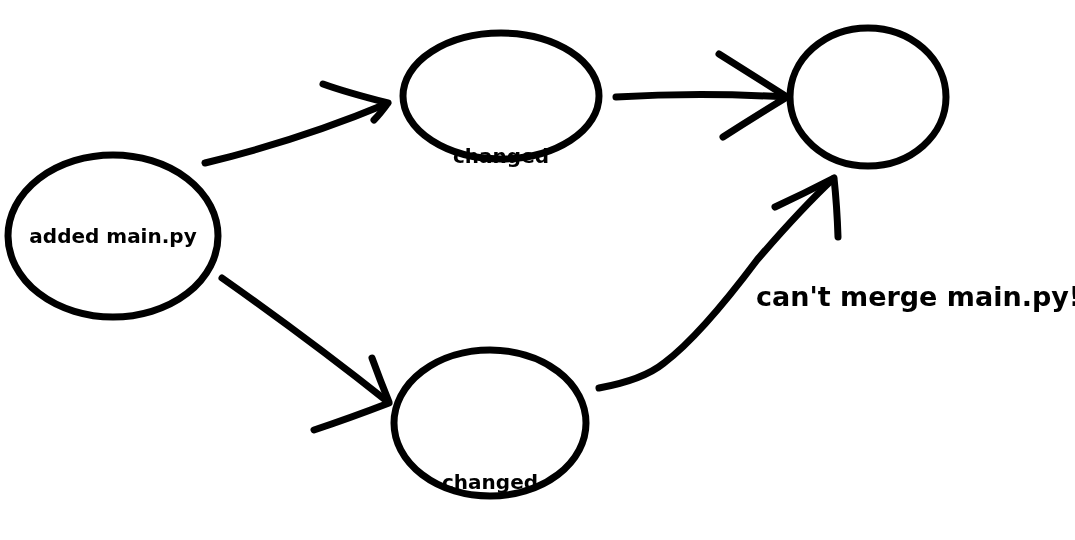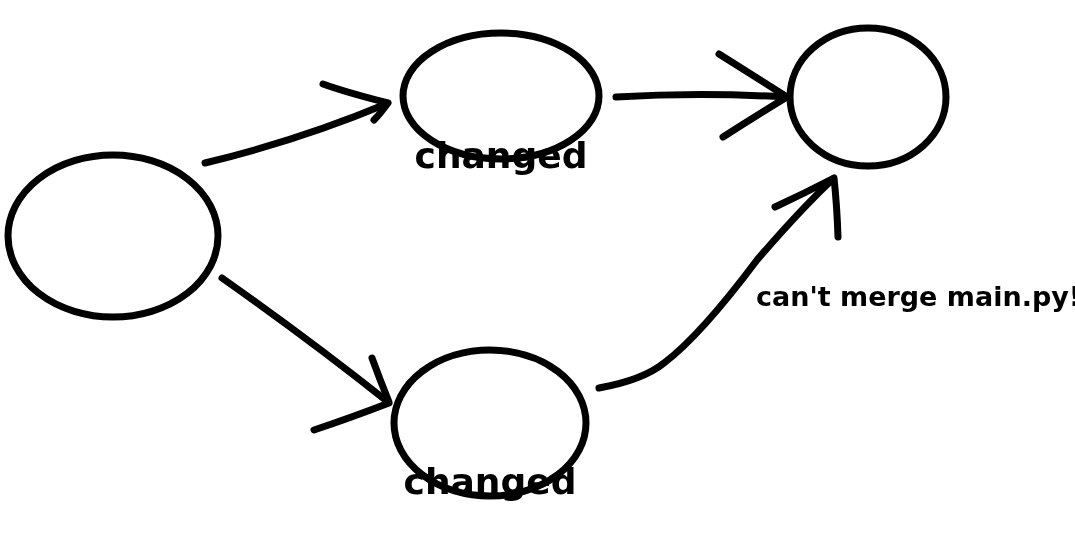--- a/index.html
+++ b/index.html
@@ -38,21 +38,21 @@
     stroke-width: 7;
     stroke-linecap: round;
     stroke-linejoin: round;
   }
   .node-label {
     position: absolute;
     text-align: center;
     color: #000000;
     font-family: "DejaVu Sans", sans-serif;
     font-weight: bold;
-    font-size: 36px;
+    font-size: 20px;
     line-height: 40px;
     white-space: pre;
     pointer-events: none;
   }
   .edge-annotation {
     position: absolute;
     color: #000000;
     font-family: "DejaVu Sans", sans-serif;
     font-weight: bold;
     font-size: 27px;
@@ -90,20 +90,21 @@
       <path class="hand-stroke" d="M 719 54 Q 752 75 787 97 M 723 137 Q 754 117 787 97"></path>
     </g>
 
     <g>
       <path class="hand-stroke" d="M 599 388 Q 643 380 664 363 Q 700 336 757 260 Q 800 210 833 179"></path>
       <path class="hand-stroke" d="M 775 207 Q 805 193 834 178 M 838 237 Q 837 206 834 178"></path>
     </g>
 
   </svg>
 
+  <div class="node-label" style="left: 0px; top: 216px; width: 226px;">added main.py</div>
 
   <div class="node-label" style="left: 403px; top: 56px; width: 196px;">
     <div>changed</div>
   </div>
 
   <div class="node-label" style="left: 394px; top: 382px; width: 192px;">
     <div>changed</div>
     
   </div>
 

